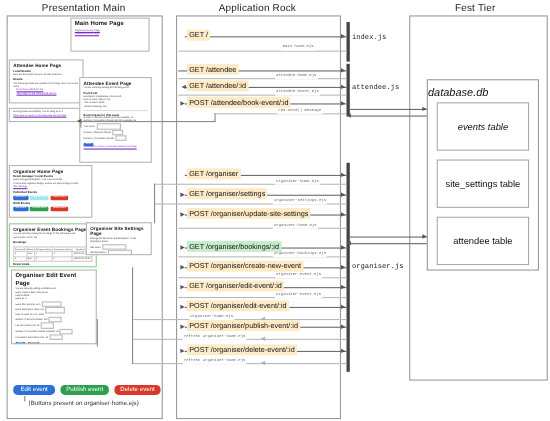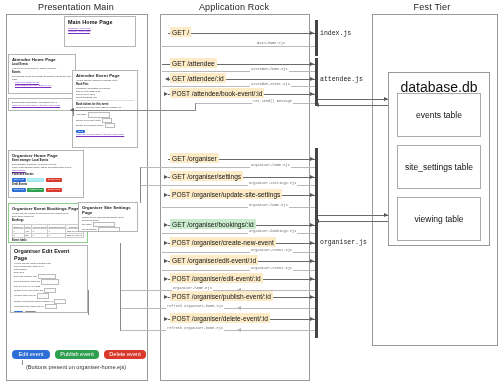--- a/index.html
+++ b/index.html
@@ -30,21 +30,21 @@
   .msg{position:absolute;height:0;border-top:1px solid #6b6b6b;}
   .msg.light{border-top:1px solid #b9b9b9;}
   .arrow{position:absolute;width:0;height:0;border-top:2.5px solid transparent;border-bottom:2.5px solid transparent;}
   .arrow.r{border-left:4px solid #555;}
   .arrow.l{border-right:4px solid #555;}
   .arrow.ll{border-right:4px solid #b0b0b0;}
   .req-label{position:absolute;background:#fdebc8;font-size:6.6px;line-height:9px;padding:.5px 2px;white-space:nowrap;color:#111;}
   .req-label.green{background:#c9ebcd;}
   .ret-label{position:absolute;font-family:"Liberation Mono",monospace;font-size:3.6px;line-height:5px;color:#6b6b6b;white-space:nowrap;background:#fff;padding:0 1px;}
   .db-box{position:absolute;border:1px solid #999;background:#fff;}
-  .db-title{position:absolute;font-size:14px;color:#111;text-align:center;width:100%;}
+  .db-title{position:absolute;font-size:10px;color:#111;width:100%;font-style:italic;}
   .db-table{position:absolute;border:1px solid #aaa;background:#fff;display:flex;align-items:center;justify-content:center;font-size:8.5px;color:#111;}
   .conn{position:absolute;background:#8a8a8a;}
   .legend-note{position:absolute;font-size:5.6px;color:#333;white-space:nowrap;}
   .lg-btn{position:absolute;color:#fff;font-size:5.6px;line-height:9px;border-radius:4px;text-align:center;}
 </style>
 </head>
 <body>
 
 <div class="tier-title" style="left:6px;top:2px;width:140px;">Presentation Main</div>
 <div class="tier-title" style="left:160px;top:2px;width:148px;">Application Rock</div>
@@ -282,23 +282,23 @@
 <div class="arrow ll" style="left:237px;top:327.5px;"></div>
 
 <div class="conn" style="left:140px;top:167px;width:1px;height:36px;"></div>
 <div class="conn" style="left:120px;top:243px;width:1px;height:88px;"></div>
 <div class="conn" style="left:73px;top:110px;width:1px;height:6px;"></div>
 <div class="conn" style="left:88px;top:290px;width:1px;height:25px;"></div>
 
 <div class="db-box" style="left:388px;top:72px;width:100px;height:172px;">
   <div class="db-title" style="top:6px;">database.db</div>
 </div>
-<div class="db-table" style="left:397px;top:93px;width:82px;height:42px;">events table</div>
+<div class="db-table" style="left:397px;top:93px;width:82px;height:42px;font-style:italic;">events table</div>
 <div class="db-table" style="left:397px;top:145px;width:82px;height:42px;text-align:center;">site_settings table</div>
-<div class="db-table" style="left:397px;top:197px;width:82px;height:42px;">viewing table</div>
+<div class="db-table" style="left:397px;top:197px;width:82px;height:42px;">attendee table</div>
 
 <div class="msg" style="left:318px;top:99px;width:70px;"></div>
 <div class="arrow r" style="left:384px;top:96.5px;"></div>
 <div class="msg" style="left:318px;top:105px;width:70px;"></div>
 <div class="arrow l" style="left:315px;top:102.5px;"></div>
 
 <div class="msg" style="left:318px;top:215px;width:70px;"></div>
 <div class="arrow r" style="left:384px;top:212.5px;"></div>
 <div class="msg" style="left:318px;top:221px;width:70px;"></div>
 <div class="arrow l" style="left:315px;top:218.5px;"></div>

